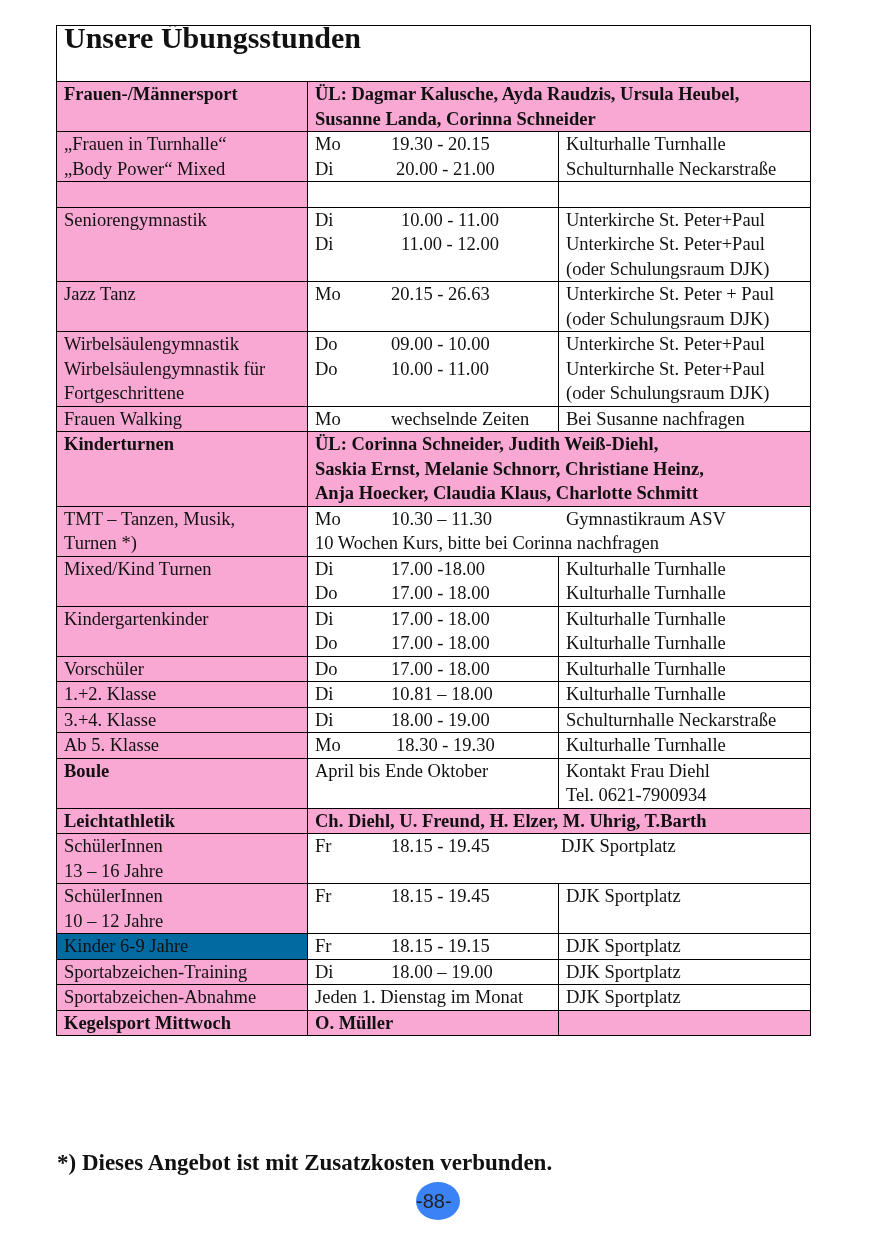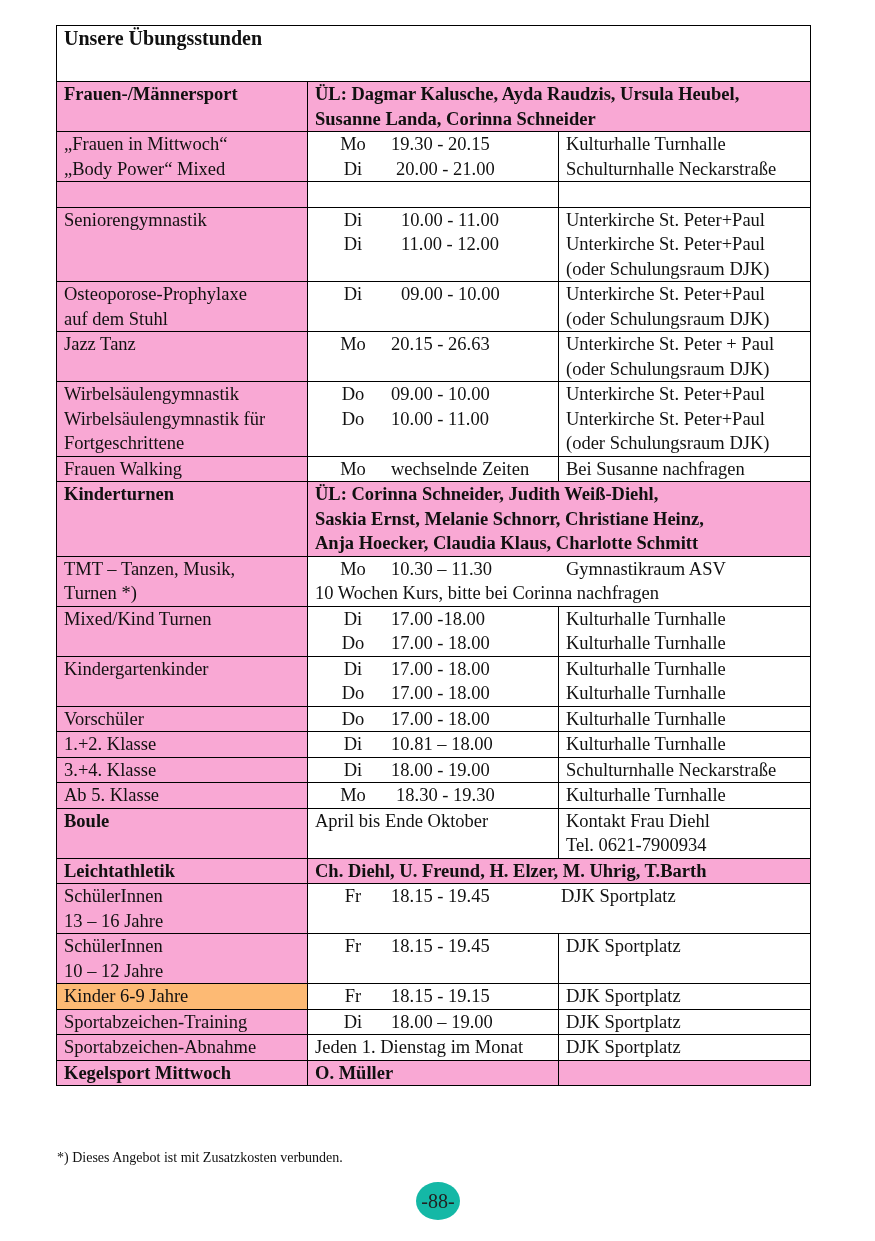--- a/index.html
+++ b/index.html
@@ -5,33 +5,33 @@
   html, body { margin: 0; padding: 0; background: #ffffff; }
   body { width: 875px; height: 1241px; position: relative; font-family: "Liberation Serif", "DejaVu Serif", serif; color: #111; }
   .page { position: absolute; left: 0; top: 0; width: 875px; height: 1241px; }
   table.sched {
     position: absolute; left: 56px; top: 25px; width: 754px;
     border-collapse: collapse; table-layout: fixed;
     font-size: 18.5px; line-height: 24.5px;
   }
   table.sched td { border: 1px solid #000; padding: 0 0 0 7px; vertical-align: top; white-space: nowrap; overflow: hidden; }
   col.c1 { width: 251px; } col.c2 { width: 251px; } col.c3 { width: 252px; }
-  td.title { height: 55px; vertical-align: bottom; padding-bottom: 7px; font-weight: bold; font-size: 20px; background: #fff; }
+  td.title { height: 55px; vertical-align: bottom; padding-bottom: 7px; font-weight: bold; font-size: 30px; background: #fff; }
   .gray { background: #f9a8d4; }
-  .white { background: #fdba74; margin-left: 28px; }
+  .white { background: #0369a1; margin-left: 28px; }
   .bold { font-weight: bold; }
   .line { display: block; height: 24.5px; }
-  .day { display: inline-block; width: 76px; text-align: center; }
+  .day { display: inline-block; width: 76px; }
   .time { display: inline-block; }
   .spacer td { height: 24.5px; }
-  .footnote { position: absolute; left: 57px; top: 1150px; font-size: 14px; }
+  .footnote { position: absolute; left: 57px; top: 1150px; font-size: 23px; font-weight: bold; }
   .pagenum {
     position: absolute; left: 416px; top: 1182px; width: 44px; height: 38px;
-    border-radius: 50%; background: #14b8a6; text-align: center; line-height: 38px;
-    font-family: Liberation Serif, serif; font-size: 20px; color: #222;
+    border-radius: 50%; background: #3b82f6; line-height: 38px;
+    font-family: Liberation Sans, sans-serif; font-size: 20px; color: #222;
   }
 </style>
 </head>
 <body>
 
 <div class="page">
 <table class="sched">
   <colgroup>
         <col class="c1">
         <col class="c2">
@@ -45,21 +45,21 @@
 
   <tr class="gray">
     <td class="bold">Frauen-/Männersport</td>
     <td colspan="2" class="bold">
       <span class="line">ÜL: Dagmar Kalusche, Ayda Raudzis, Ursula Heubel,</span>
       <span class="line">Susanne Landa, Corinna Schneider</span>
     </td>
   </tr>
   <tr>
     <td class="gray">
-      <span class="line">„Frauen in Mittwoch“</span>
+      <span class="line">„Frauen in Turnhalle“</span>
       <span class="line">„Body Power“ Mixed</span>
     </td>
     <td>
       <span class="line"><span class="day">Mo</span><span class="time">19.30 -  20.15</span></span>
       <span class="line"><span class="day">Di</span><span class="time" style="padding-left:5px">20.00 - 21.00</span></span>
     </td>
     <td>
       <span class="line">Kulturhalle Turnhalle</span>
       <span class="line">Schulturnhalle Neckarstraße</span>
     </td>
@@ -78,33 +78,20 @@
       <span class="line"><span class="day">Di</span><span class="time" style="padding-left:10px">11.00 - 12.00</span></span>
     </td>
     <td>
       <span class="line">Unterkirche St. Peter+Paul</span>
       <span class="line">Unterkirche St. Peter+Paul</span>
       <span class="line">(oder Schulungsraum DJK)</span>
     </td>
   </tr>
   <tr>
     <td class="gray">
-      <span class="line">Osteoporose-Prophylaxe</span>
-      <span class="line">auf dem Stuhl</span>
-    </td>
-    <td>
-      <span class="line"><span class="day">Di</span><span class="time" style="padding-left:10px">09.00 - 10.00</span></span>
-    </td>
-    <td>
-      <span class="line">Unterkirche St. Peter+Paul</span>
-      <span class="line">(oder Schulungsraum DJK)</span>
-    </td>
-  </tr>
-  <tr>
-    <td class="gray">
             <span class="line">Jazz  Tanz</span>
           </td>
     <td>
       <span class="line"><span class="day">Mo</span><span class="time">20.15 - 26.63</span></span>
     </td>
     <td>
       <span class="line">Unterkirche St. Peter + Paul</span>
       <span class="line">(oder Schulungsraum DJK)</span>
     </td>
   </tr>

